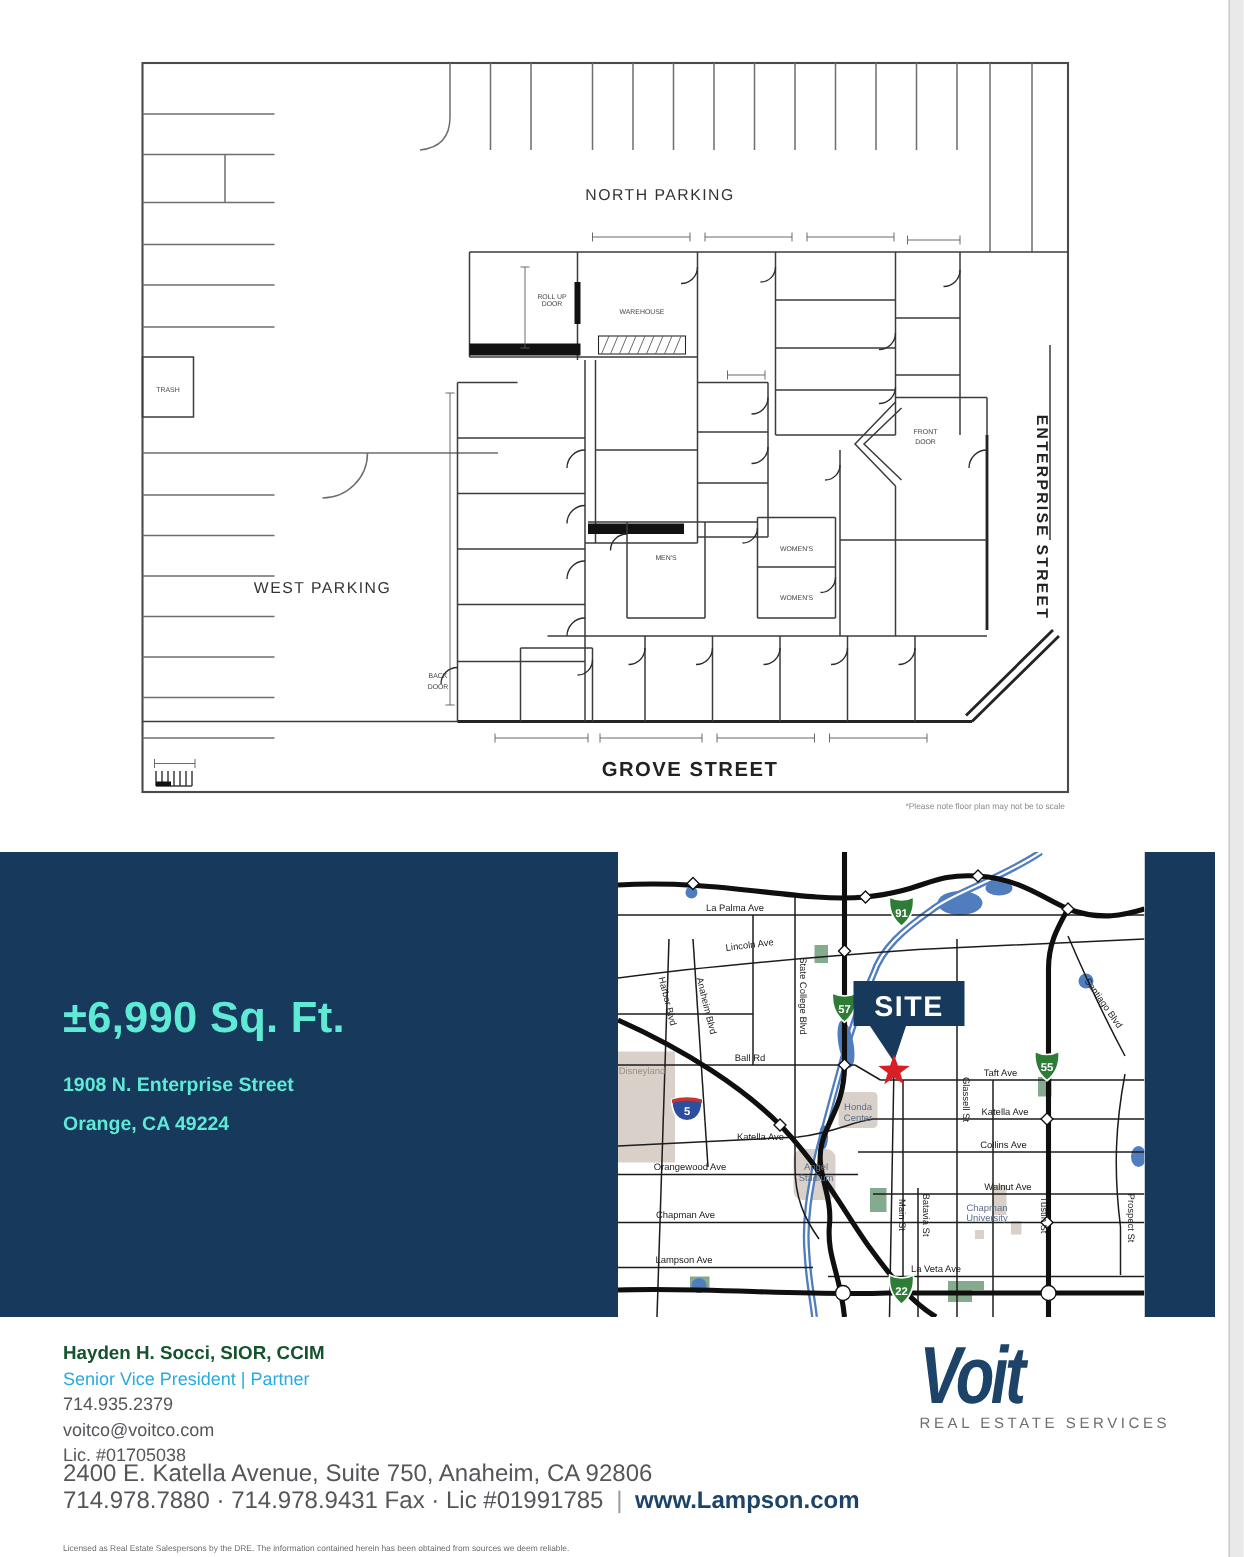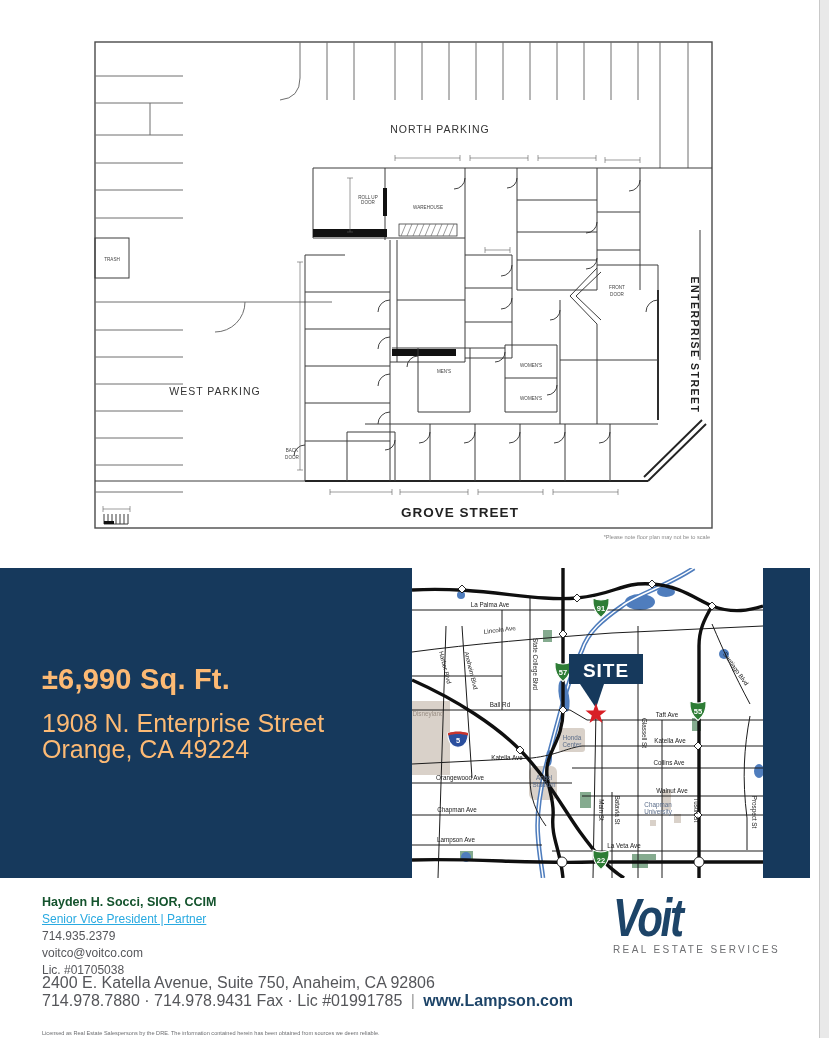--- a/index.html
+++ b/index.html
@@ -23,44 +23,44 @@
   .blk{fill:#111;stroke:none;}
   .hatch{stroke:#222;stroke-width:.7;fill:#fff;}
   .fp-lab{font:10.5px "Liberation Sans",sans-serif;fill:#333;letter-spacing:1px;text-anchor:middle;}
   .fp-big{font:bold 13.5px "Liberation Sans",sans-serif;fill:#222;letter-spacing:1px;text-anchor:middle;}
   .fp-vert{font:bold 10.5px "Liberation Sans",sans-serif;fill:#222;letter-spacing:1.5px;text-anchor:middle;}
   .fp-sm{font:4.6px "Liberation Sans",sans-serif;fill:#444;text-anchor:middle;}
   .fp-note{font:5.6px "Liberation Sans",sans-serif;fill:#8a8a8a;text-anchor:end;}
 
   
   .band{position:absolute;top:568px;left:0;width:810px;height:310px;display:flex;}
-  .info{width:412px;height:310px;background:var(--navy);color:#fdba74;padding:92px 0 0 42px;}
+  .info{width:412px;height:310px;background:var(--navy);color:#5eead4;padding:92px 0 0 42px;}
   .info h1{font-size:29px;line-height:38px;font-weight:bold;letter-spacing:.2px;}
-  .info .addr{margin-top:12px;font-size:25px;line-height:26px;font-weight:normal;}
+  .info .addr{margin-top:12px;font-size:13px;line-height:26px;font-weight:bold;}
   .map-wrap{width:351px;height:310px;background:#fff;position:relative;overflow:hidden;}
   .navy-bar{width:47px;height:310px;background:var(--navy);}
   .road{stroke:#1c1c1c;stroke-width:1;fill:none;}
   .fwy{stroke:#0f0f0f;stroke-width:3.4;fill:none;}
   .int{fill:#fff;stroke:#111;stroke-width:.9;}
   .river-o{stroke:#4f7dbd;stroke-width:4.6;fill:none;}
   .river-i{stroke:#fff;stroke-width:1.5;fill:none;}
   .lake{fill:#4f7dbd;stroke:none;}
   .park{fill:#85ab8f;stroke:none;}
   .lmk{fill:#d9d1c9;stroke:none;}
   .m-lab{font:6.3px "Liberation Sans",sans-serif;fill:#1a1a1a;text-anchor:middle;}
   .m-lab.lm{fill:#5b6d8a;}
   .m-lab.lm2{fill:#9a8f85;}
   .shield-num{font:bold 7.5px "Liberation Sans",sans-serif;fill:#fff;text-anchor:middle;}
   .site-txt{font:bold 19px "Liberation Sans",sans-serif;fill:#fff;letter-spacing:1px;text-anchor:middle;}
 
   
   .footer{position:absolute;top:878px;left:0;width:810px;height:160px;background:#fff;}
   .contact{position:absolute;left:42px;top:16px;font-size:12px;color:var(--gray-text);line-height:17px;}
   .contact .name{font-weight:bold;color:#14532d;font-size:12.5px;}
-  .contact .title{color:var(--cyan);text-decoration:underline;}
+  .contact .title{color:var(--cyan);}
   .office{position:absolute;left:42px;top:96px;font-size:16px;color:var(--gray-text);line-height:18px;}
   .office .sep{color:#9b9b9b;padding:0 4px;}
   .office .site-link{font-weight:bold;color:var(--logo-navy);text-decoration:none;}
   .fineprint{position:absolute;left:42px;top:152px;font-size:5.6px;color:var(--fine);line-height:7.5px;}
   .logo{position:absolute;left:613px;top:14px;width:160px;}
   .logo .voit{display:inline-block;font-weight:bold;font-style:italic;font-size:54px;color:var(--logo-navy);letter-spacing:-3px;transform:scaleX(.78);transform-origin:left;line-height:50px;}
   .logo .tagline{margin-top:2px;font-size:10px;color:var(--fine);letter-spacing:2.4px;white-space:nowrap;}
 </style>
 </head>
 <body>

